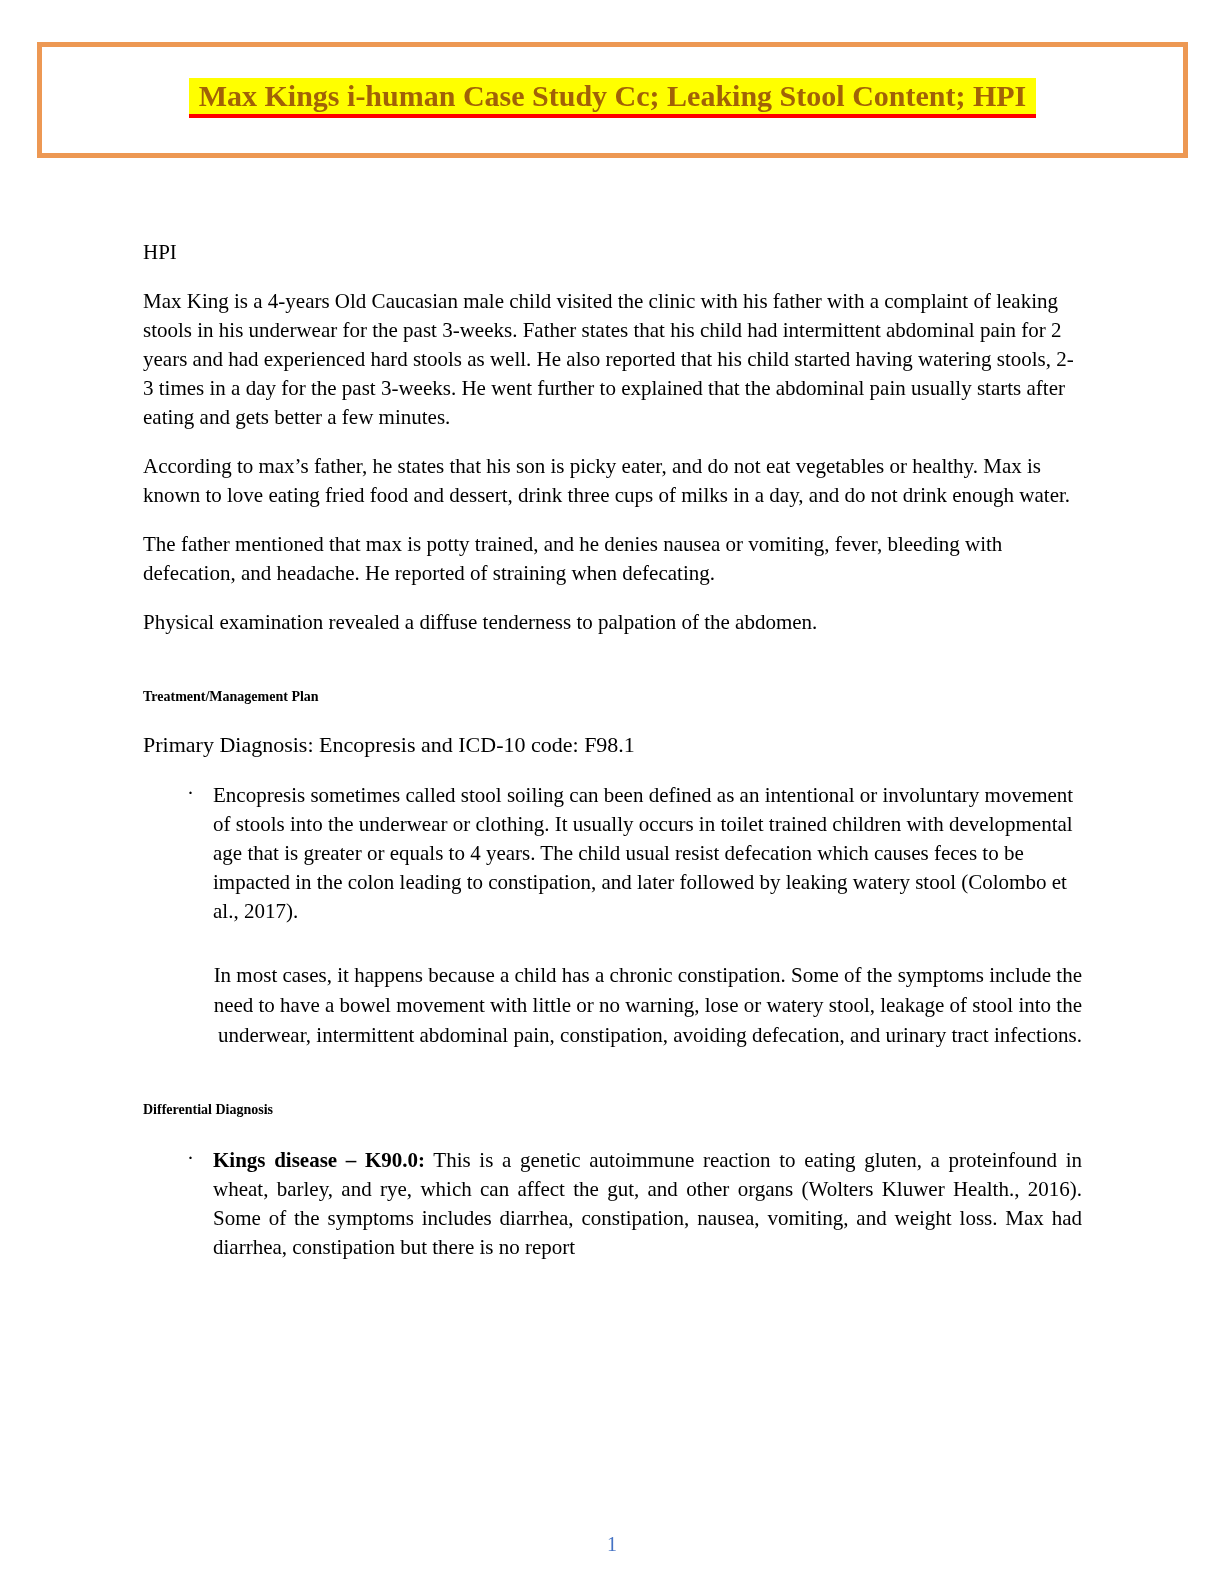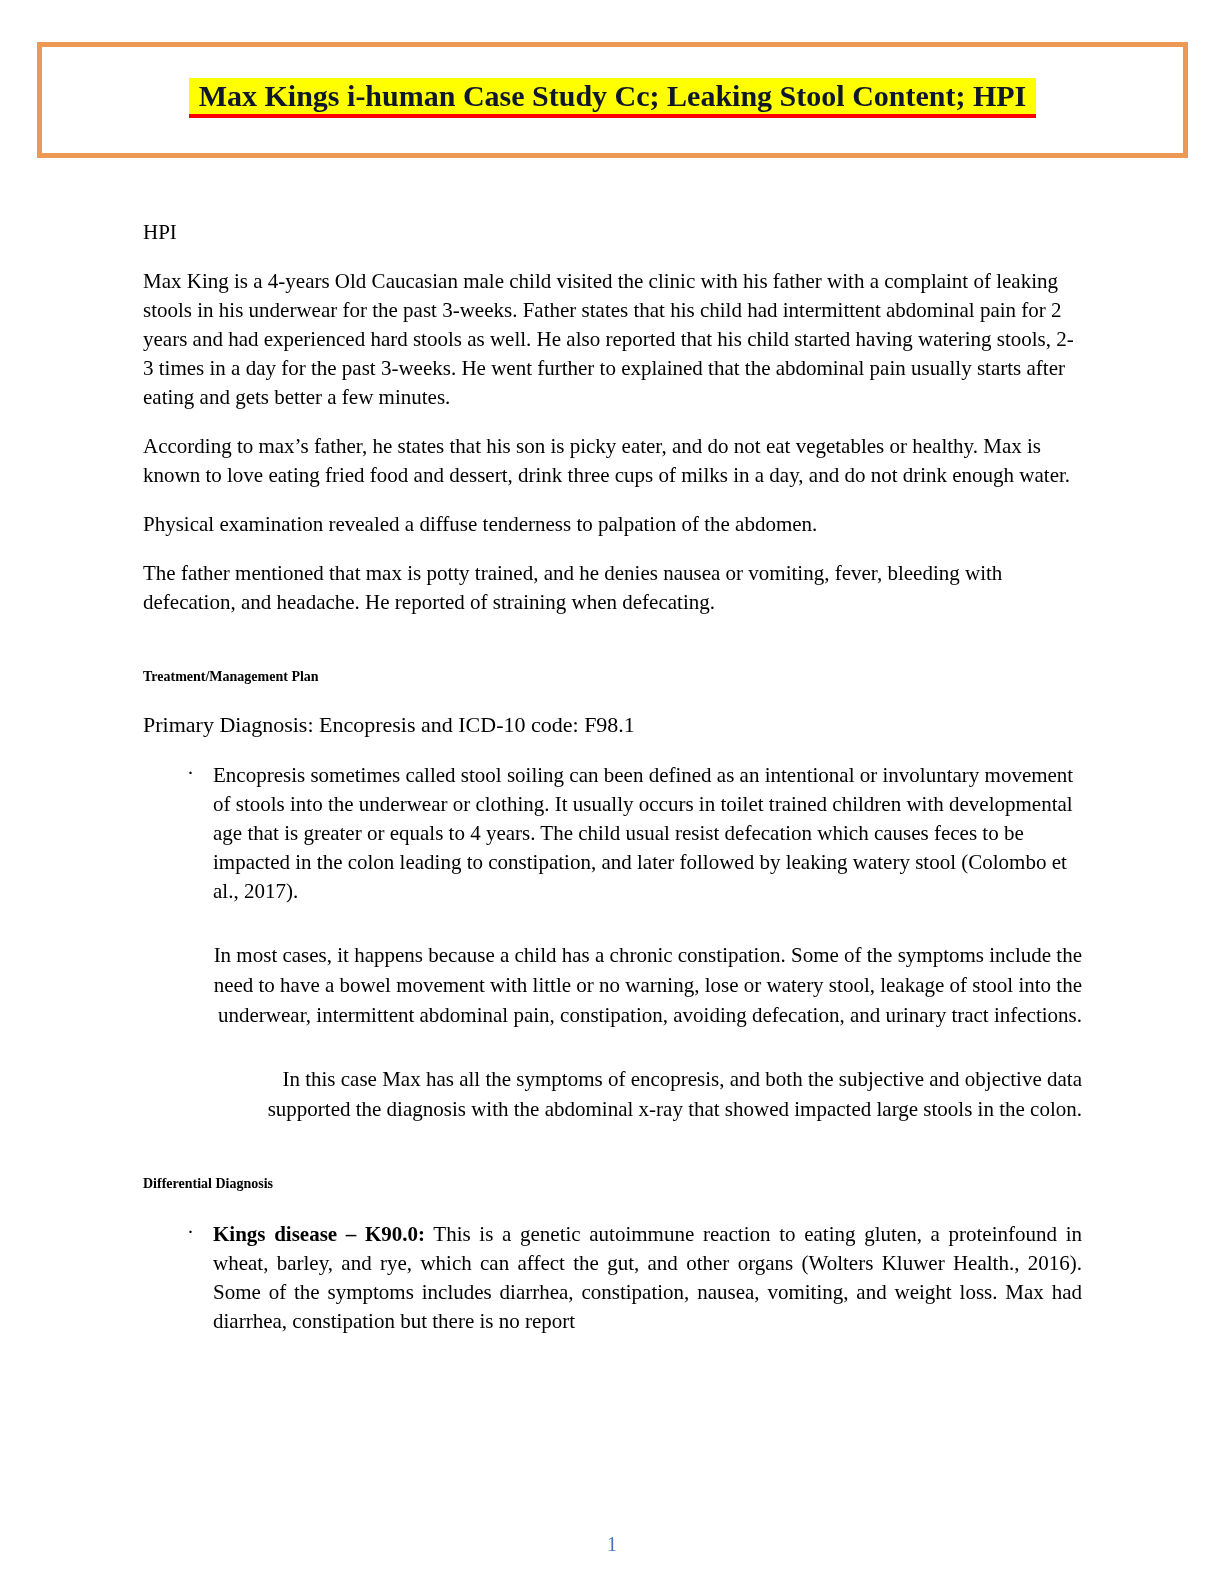--- a/index.html
+++ b/index.html
@@ -27,40 +27,40 @@
     justify-content: center;
     padding: 6px 0 10px 0;
     text-align: center;
   }
   .banner-line {
     display: block;
     line-height: 48px;
   }
   .banner-line .hl {
     background: #FFFF00;
-    color: #0f172a;
+    color: #a16207;
     font-weight: bold;
     font-size: 30px;
     padding: 1px 10px 2px 10px;
     border-bottom: 4px solid #FF0000;
   }
   
   .doc-title {
     margin: 34px 143px 0 143px;
     font-size: 41px;
     font-weight: bold;
     line-height: 50px;
   }
   
   .content {
     margin: 0 142px 0 143px;
     font-size: 21px;
   }
   .hpi-label {
-    margin-top: 60px;
+    margin-top: 80px;
     line-height: 29px;
   }
   .para {
     margin: 0;
     margin-top: 20px;
     line-height: 29px;
   }
   .section-heading {
     margin-top: 46px;
     font-weight: bold;
@@ -118,33 +118,32 @@
     <span class="banner-line"><span class="hl">Max Kings i-human Case Study Cc; Leaking Stool Content; HPI</span></span>
   </div>
 
 
   <div class="content">
 
     <div class="hpi-label">HPI</div>
 
     <p class="para">Max King is a 4-years Old Caucasian male child visited the clinic with his father with a complaint of leaking stools in his underwear for the past 3-weeks. Father states that his child had intermittent abdominal pain for 2 years and had experienced hard stools as well. He also reported that his child started having watering stools, 2-3 times in a day for the past 3-weeks. He went further to explained that the abdominal pain usually starts after eating and gets better a few minutes.</p>
     <p class="para">According to max’s father, he states that his son is picky eater, and do not eat vegetables or healthy. Max is known to love eating fried food and dessert, drink three cups of milks in a day, and do not drink enough water.</p>
+    <p class="para">The father mentioned that max is potty trained, and he denies nausea or vomiting, fever, bleeding with defecation, and headache. He reported of straining when defecating.</p>
     <p class="para">Physical examination revealed a diffuse tenderness to palpation of the abdomen.</p>
-    <p class="para">The father mentioned that max is potty trained, and he denies nausea or vomiting, fever, bleeding with defecation, and headache. He reported of straining when defecating.</p>
 
     <div class="section-heading">Treatment/Management Plan</div>
     <div class="sub-heading">Primary Diagnosis: Encopresis and ICD-10 code: F98.1</div>
 
     <div class="bullet-item">
       <span class="marker">·</span>
       <span>Encopresis sometimes called stool soiling can been defined as an intentional or involuntary movement of stools into the underwear or clothing. It usually occurs in toilet trained children with developmental age that is greater or equals to 4 years. The child usual resist defecation which causes feces to be impacted in the colon leading to constipation, and later followed by leaking watery stool (Colombo et al., 2017).</span>
     </div>
 
     <p class="indent-para">In most cases, it happens because a child has a chronic constipation. Some of the symptoms include the need to have a bowel movement with little or no warning, lose or watery stool, leakage of stool into the underwear, intermittent abdominal pain, constipation, avoiding defecation, and urinary tract infections.</p>
-    <p class="indent-para">In this case Max has all the symptoms of encopresis, and both the subjective and objective data supported the diagnosis with the abdominal x-ray that showed impacted large stools in the colon.</p>
 
     <div class="section-heading">Differential Diagnosis</div>
 
     <div class="bullet-item justified">
       <span class="marker">·</span>
       <span class="bold-lead">Kings disease – K90.0:</span>
       <span>This is a genetic autoimmune reaction to eating gluten, a proteinfound in wheat, barley, and rye, which can affect the gut, and other organs (Wolters Kluwer Health., 2016). Some of the symptoms includes diarrhea, constipation, nausea, vomiting, and weight loss. Max had diarrhea, constipation but there is no report</span>
     </div>
 
   </div>

